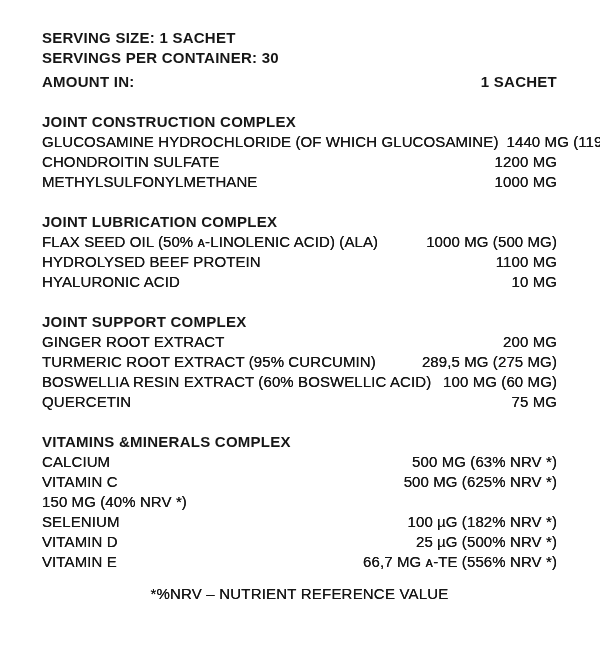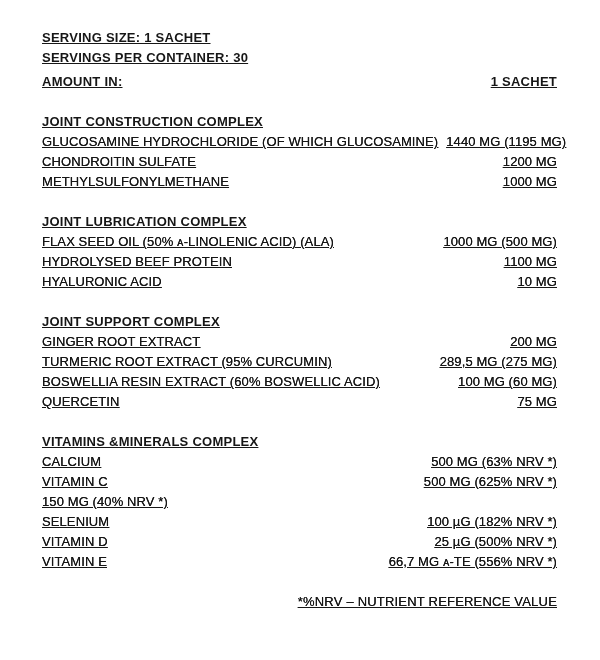--- a/index.html
+++ b/index.html
@@ -7,46 +7,45 @@
     width: 600px;
     height: 660px;
     background: #ffffff;
     color: #161616;
     font-family: "Liberation Sans", "DejaVu Sans", sans-serif;
     overflow: hidden;
   }
   .panel { padding: 28px 43px 0 42px; }
 
   .line, .row, .stitle, .footnote {
-    font-size: 13px;
+    font-size: 15px;
     line-height: 20px;
     white-space: nowrap;
-    text-decoration: underline;
   }
 
   .bold, .stitle { font-weight: 700; letter-spacing: .25px; }
 
   .row {
     display: flex;
     justify-content: space-between;
     gap: 8px;
   }
   .nm, .amt {
     
     text-shadow: 0 0 .45px currentColor;
     letter-spacing: .1px;
   }
   .amt { text-align: center; }
 
   .amount-row { margin-top: 4px; }
   .section { margin-top: 20px; }
 
   .footnote {
-    margin-top: 20px;
-    text-align: right;
+    margin-top: 12px;
+    text-align: center;
     text-shadow: 0 0 .45px currentColor;
     letter-spacing: .2px;
   }
 </style>
 </head>
 <body>
 
 <div class="panel">
 
   <div class="line bold">SERVING SIZE: 1 SACHET</div>

